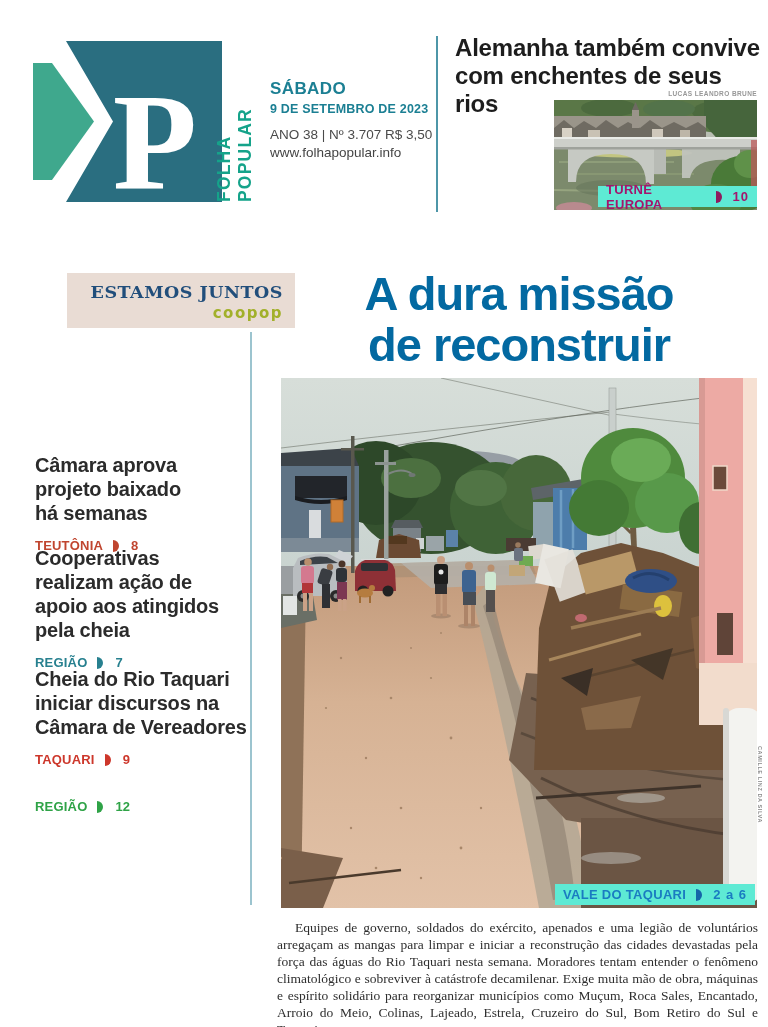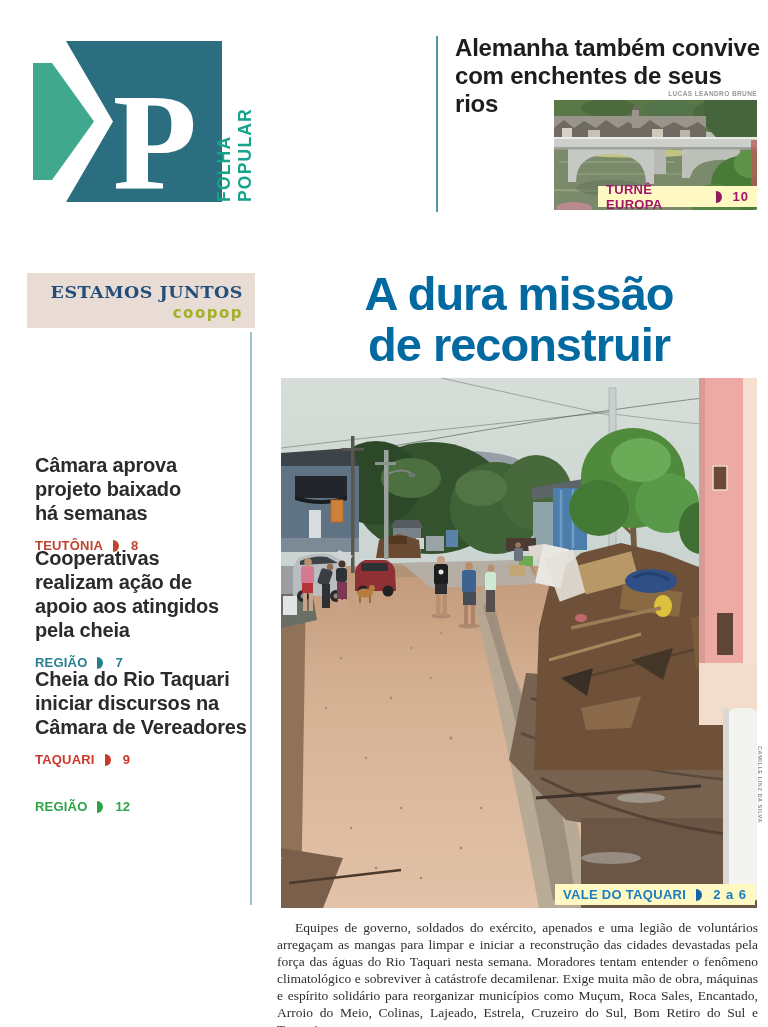--- a/index.html
+++ b/index.html
@@ -21,21 +21,21 @@
   
   #germany-headline{left:455px;top:34px;width:312px;font-size:24px;line-height:28px;
         font-weight:bold;color:#1d1d1d;letter-spacing:-.2px;}
   #germany-credit{left:455px;top:90px;width:302px;text-align:right;font-size:6.5px;
         color:#979797;letter-spacing:.4px;font-weight:bold;}
   #germany-body{left:455px;top:101px;width:94px;font-family:"Liberation Serif",serif;
         font-size:12.4px;line-height:16.1px;text-align:justify;text-indent:14px;color:#333;}
   #germany-photo{left:554px;top:100px;width:203px;height:110px;}
 
   
-  .photo-tag{position:absolute;background:#fef9c3;display:flex;align-items:center;
+  .photo-tag{position:absolute;background:#5eead4;display:flex;align-items:center;
         padding:0 8px;height:21px;}
   .photo-tag .tag-label{font-size:13px;font-weight:bold;letter-spacing:.3px;}
   .photo-tag .tag-page{font-size:13px;font-weight:bold;margin-left:11px;letter-spacing:1px;}
   .tag-arrow{display:inline-block;width:6px;height:12px;margin-left:10px;
         border-radius:0 100% 100% 0 / 0 50% 50% 0;}
 
   
   #ad-box{left:27px;top:273px;width:228px;height:55px;text-align:right;box-sizing:border-box;
         padding:9px 12px 0 0;}
   #ad-line1{font-family:"DejaVu Serif","Liberation Serif",serif;font-size:17.5px;font-weight:bold;letter-spacing:.5px;}
@@ -66,20 +66,26 @@
 
   <svg class="abs" style="left:33px;top:41px;" width="190" height="161" viewBox="0 0 190 161">
     <path d="M33,0 L189,0 L189,161 L33,161 L80,80.5 Z" fill="#2a6e80"></path>
     <polygon points="0,22 19,22 61,80.5 19,139 0,139" fill="#3fa88d"></polygon>
     <text x="122" y="147" text-anchor="middle" font-family="Liberation Serif, serif" font-weight="bold" font-size="138" fill="#ffffff">P</text>
   </svg>
   <div class="abs" id="logo-vertical">
     <span style="color: rgb(21, 163, 138);">FOLHA POPULAR</span>
   </div>
 
+  <div class="abs" id="date-block">
+    <div class="day" style="color: rgb(27, 127, 147);">SÁBADO</div>
+    <div class="date" style="color: rgb(27, 127, 147);">9 DE SETEMBRO DE 2023</div>
+    <div class="edition">ANO 38 | Nº 3.707 R$ 3,50</div>
+    <div class="website">www.folhapopular.info</div>
+  </div>
 
   <div class="abs vline-top"></div>
 
   <div class="abs" id="germany-headline">Alemanha também convive com enchentes de seus rios</div>
   <div class="abs" id="germany-credit">LUCAS LEANDRO BRUNE</div>
 
   <div class="abs" id="germany-photo">
     <svg width="203" height="110" viewBox="0 0 203 110">
       <rect x="0" y="0" width="203" height="110" fill="#b9beb3"></rect>
 
@@ -120,21 +126,21 @@
       <ellipse cx="20" cy="108" rx="18" ry="6" fill="#b98a8e"></ellipse>
       <rect x="197" y="40" width="6" height="50" fill="#b95a5a" opacity=".75"></rect>
     </svg>
     <div class="photo-tag" style="left:44px;bottom:3px;">
       <span class="tag-label" style="color: rgb(163, 21, 109);">TURNÊ EUROPA</span>
       <span class="tag-arrow" style="background: rgb(142, 27, 94);"></span>
       <span class="tag-page" style="color: rgb(163, 21, 109);">10</span>
     </div>
   </div>
 
-  <div class="abs" id="ad-box" style="background: rgb(233, 220, 212);">
+  <div class="abs" id="ad-box" style="background: rgb(233, 220, 212); margin-left: 40px;">
     <div id="ad-line1" style="color: rgb(33, 78, 123);">ESTAMOS JUNTOS</div>
     <div id="ad-line2" style="color: rgb(162, 176, 42);">coopop</div>
   </div>
 
   <div class="abs vline-side"></div>
 
   <div class="abs story" style="top:453px;width:168px;">
     <h3>Câmara aprova projeto baixado há semanas</h3>
     <div class="tag-row">
       <span class="tag-label" style="color: rgb(192, 69, 47);">TEUTÔNIA</span>

